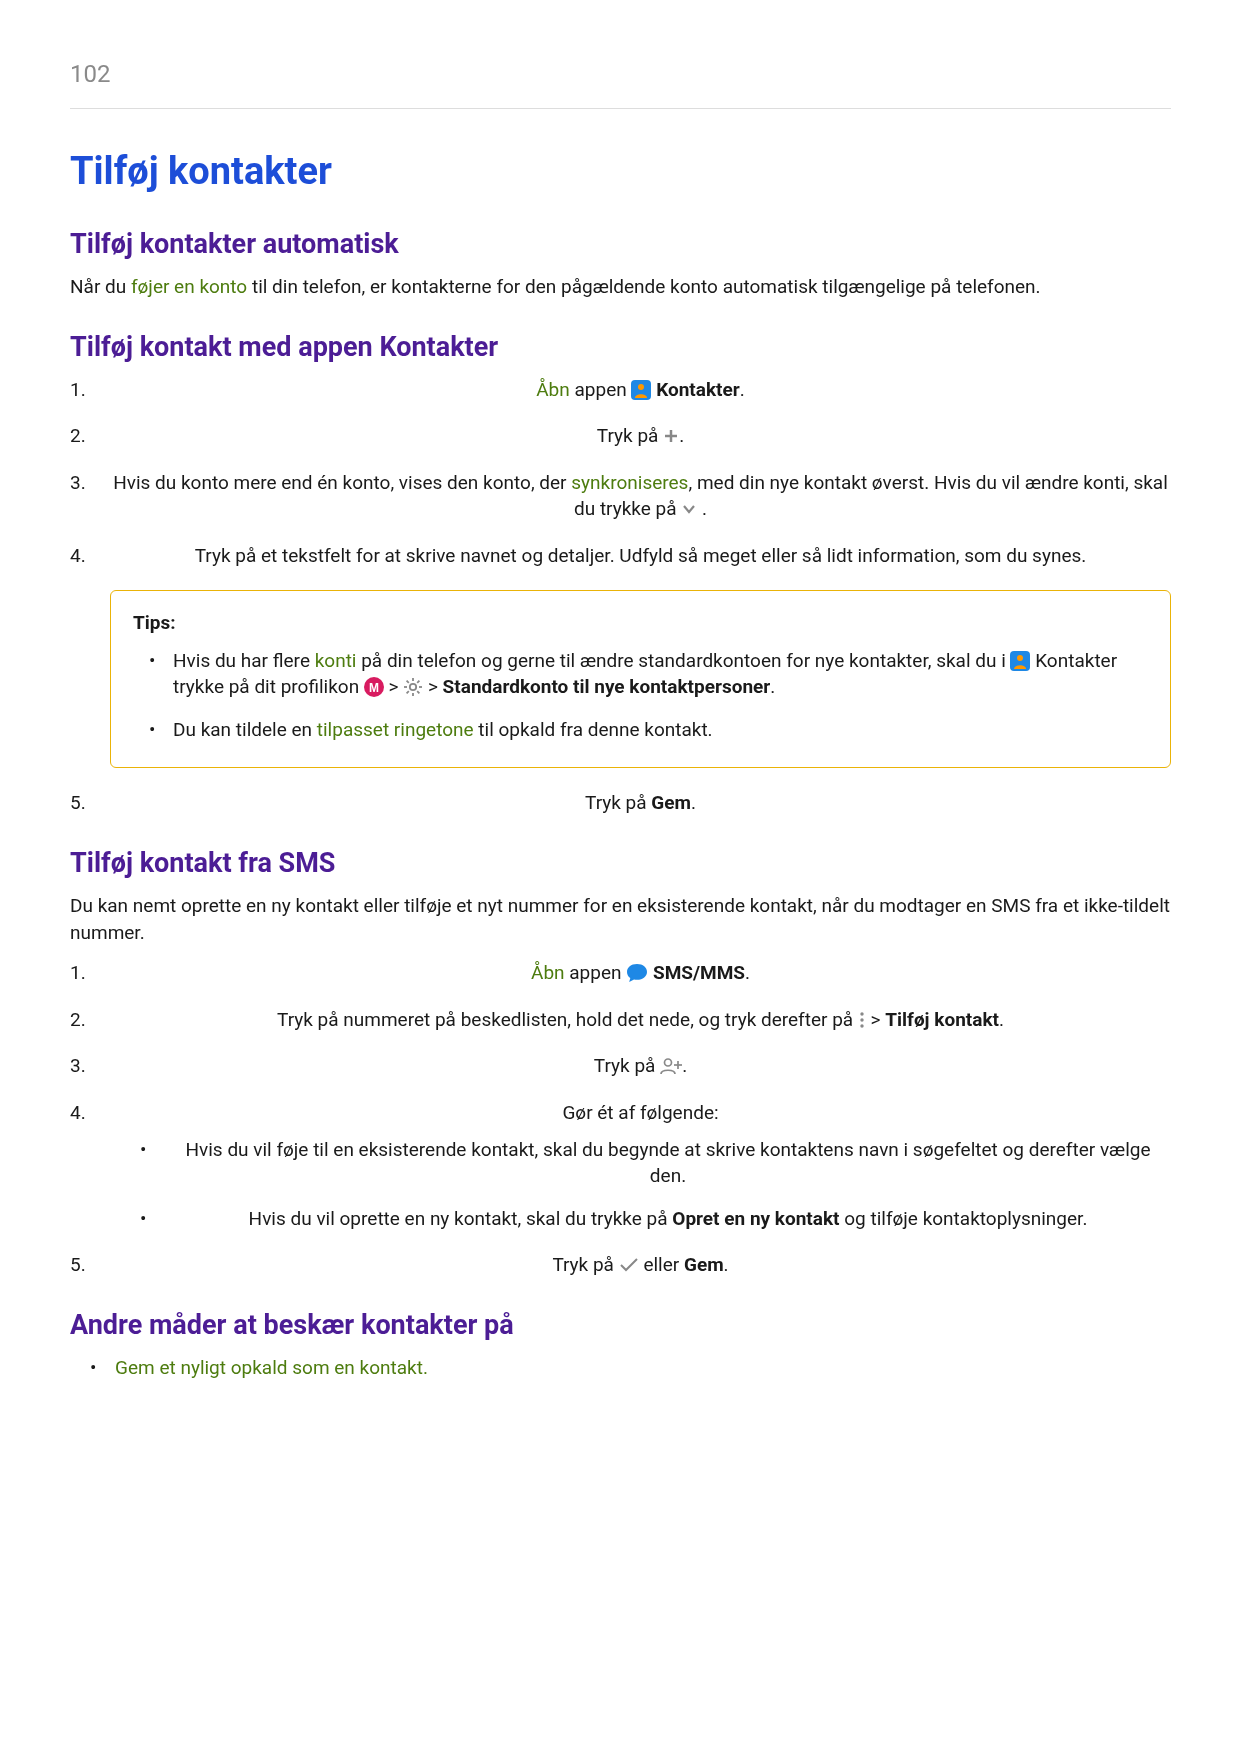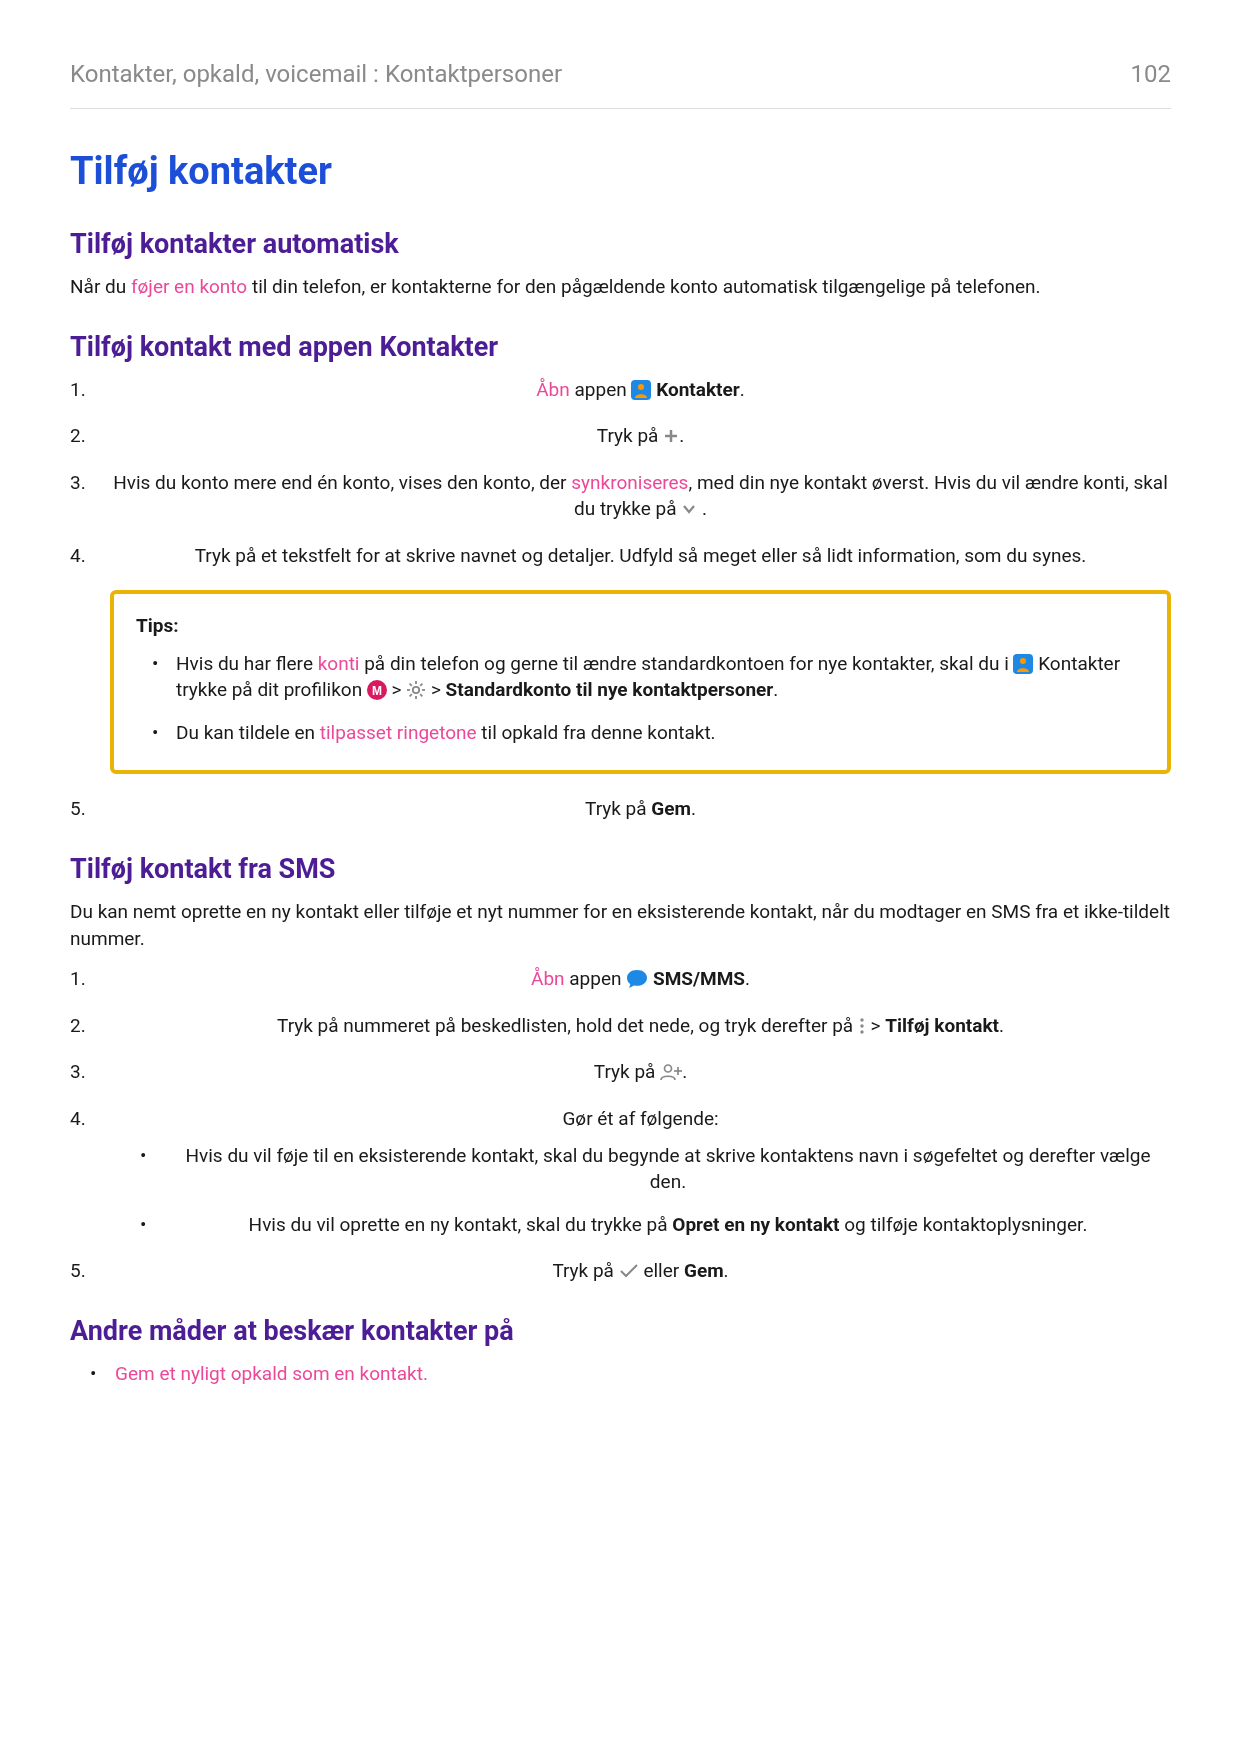--- a/index.html
+++ b/index.html
@@ -44,21 +44,21 @@
     }
     p, li {
       font-size: 19px;
       line-height: 1.4;
       color: #1a1a1a;
     }
     p {
       margin-bottom: 14px;
     }
     a, .link {
-      color: #ec4899;
+      color: #4d7c0f;
       text-decoration: none;
     }
     .bold {
       font-weight: 700;
     }
     ol {
       list-style: none;
       counter-reset: item;
       padding-left: 0;
       margin-bottom: 14px;
@@ -90,21 +90,21 @@
     }
     ul.bullets > li::before {
       content: "•";
       position: absolute;
       left: 30px;
       top: 0;
       font-size: 19px;
       color: #1a1a1a;
     }
     .tips-box {
-      border: 4px solid #eab308;
+      border: 1px solid #eab308;
       border-radius: 6px;
       padding: 20px 22px 8px 22px;
       margin-left: 40px;
       margin-bottom: 22px;
       margin-top: 18px;
     }
     .tips-box .title {
       font-weight: 700;
       font-size: 19px;
       margin-bottom: 14px;
@@ -122,21 +122,20 @@
       top: -1px;
     }
     svg {
       display: block;
     }
   </style>
 </head>
 <body>
 
 <div class="header-row">
-  <span>Kontakter, opkald, voicemail : Kontaktpersoner</span>
   <span>102</span>
 </div>
 <hr class="divider">
 
 <h1>Tilføj kontakter</h1>
 
 <h2>Tilføj kontakter automatisk</h2>
 <p>
   <span>Når du </span><a class="link">føjer en konto</a><span> til din telefon, er kontakterne for den pågældende konto automatisk tilgængelige på telefonen.</span>
 </p>

